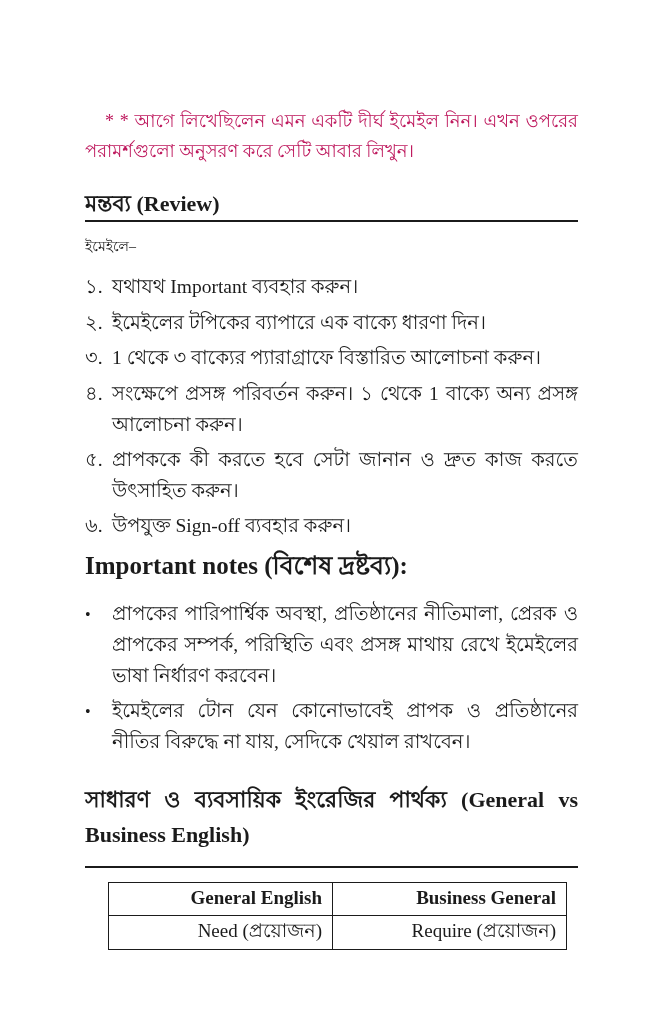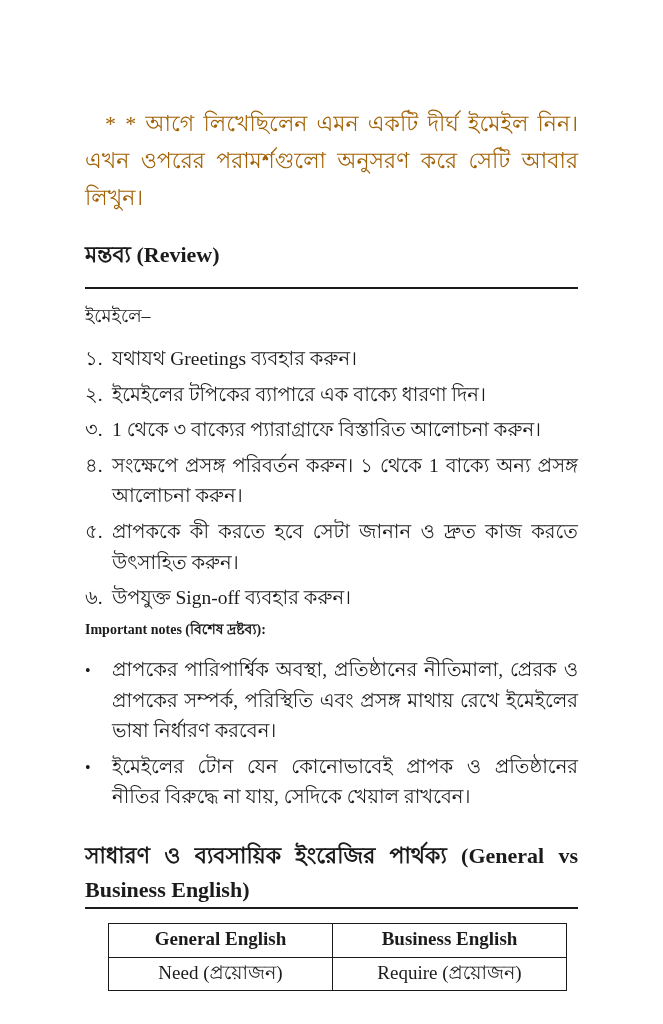--- a/index.html
+++ b/index.html
@@ -12,73 +12,73 @@
     color: #1b1b1b;
     overflow: hidden;
   }
   .page {
     width: 663px;
     height: 1024px;
     padding: 106px 85px 0 85px;
     position: relative;
   }
   .note {
-    color: #a16207;
-    font-size: 22px;
+    color: #be185d;
+    font-size: 18px;
     line-height: 1.68;
     text-indent: 20px;
     text-align: justify;
   }
   .rule-heading {
     font-size: 22px;
     font-weight: bold;
     line-height: 1.5;
     border-bottom: 2px solid #1b1b1b;
-    padding-bottom: 16px;
+    padding-bottom: 0;
   }
   .heading-review { margin-top: 21px; }
-  .heading-general { margin-top: 26px; text-align: justify; line-height: 1.55; padding-bottom: 0; }
+  .heading-general { margin-top: 26px; text-align: justify; line-height: 1.55; padding-bottom: 14px; }
   .intro {
-    font-size: 18px;
+    font-size: 14px;
     margin-top: 15px;
     line-height: 1.4;
   }
   .num-list, .bullet-list { margin-top: 15px; list-style: none; }
   .flex-item {
     display: flex;
     font-size: 19.5px;
     line-height: 1.57;
     margin-bottom: 5px;
   }
   .marker-col {
     flex: 0 0 27px;
     width: 27px;
   }
   .bullet-glyph { font-size: 16px; padding-top: 3px; }
   .item-text {
     flex: 1;
     text-align: justify;
   }
   .notes-heading {
-    font-size: 14px;
+    font-size: 25px;
     font-weight: bold;
     margin-top: 2px;
     line-height: 1.5;
   }
   .word-table {
     border-collapse: collapse;
     margin: 14px 0 0 23px;
     width: 458px;
     font-size: 19px;
     table-layout: fixed;
   }
   .word-table th, .word-table td {
     border: 1.5px solid #1b1b1b;
     padding: 2px 10px 5px 10px;
-    text-align: center;
+    text-align: right;
     line-height: 1.35;
     height: 29px;
   }
   .word-table th { font-weight: bold; }
   .word-table col.c1 { width: 224px; }
   .word-table col.c2 { width: 234px; }
 </style>
 </head>
 <body>
 
@@ -86,21 +86,21 @@
 
   <p class="note">* * আগে লিখেছিলেন এমন একটি দীর্ঘ ইমেইল নিন। এখন ওপরের পরামর্শগুলো অনুসরণ করে সেটি আবার লিখুন।</p>
 
   <h1 class="rule-heading heading-review">মন্তব্য (Review)</h1>
 
   <p class="intro">ইমেইলে–</p>
 
   <ol class="num-list">
     <li class="flex-item">
       <span class="marker-col">১.</span>
-      <span class="item-text">যথাযথ Greetings ব্যবহার করুন।</span>
+      <span class="item-text">যথাযথ Important ব্যবহার করুন।</span>
     </li>
     <li class="flex-item">
       <span class="marker-col">২.</span>
       <span class="item-text">ইমেইলের টপিকের ব্যাপারে এক বাক্যে ধারণা দিন।</span>
     </li>
     <li class="flex-item">
       <span class="marker-col">৩.</span>
       <span class="item-text">1 থেকে ৩ বাক্যের প্যারাগ্রাফে বিস্তারিত আলোচনা করুন।</span>
     </li>
     <li class="flex-item">
@@ -134,21 +134,21 @@
 
 
   <table class="word-table">
     <colgroup>
         <col class="c1">
         <col class="c2">
       </colgroup>
     <thead>
       <tr>
         <th>General English</th>
-        <th>Business English</th>
+        <th>Business General</th>
       </tr>
     </thead>
     <tbody>
       <tr>
         <td>Need (প্রয়োজন)</td>
         <td>Require (প্রয়োজন)</td>
       </tr>
 
     </tbody>
   </table>

